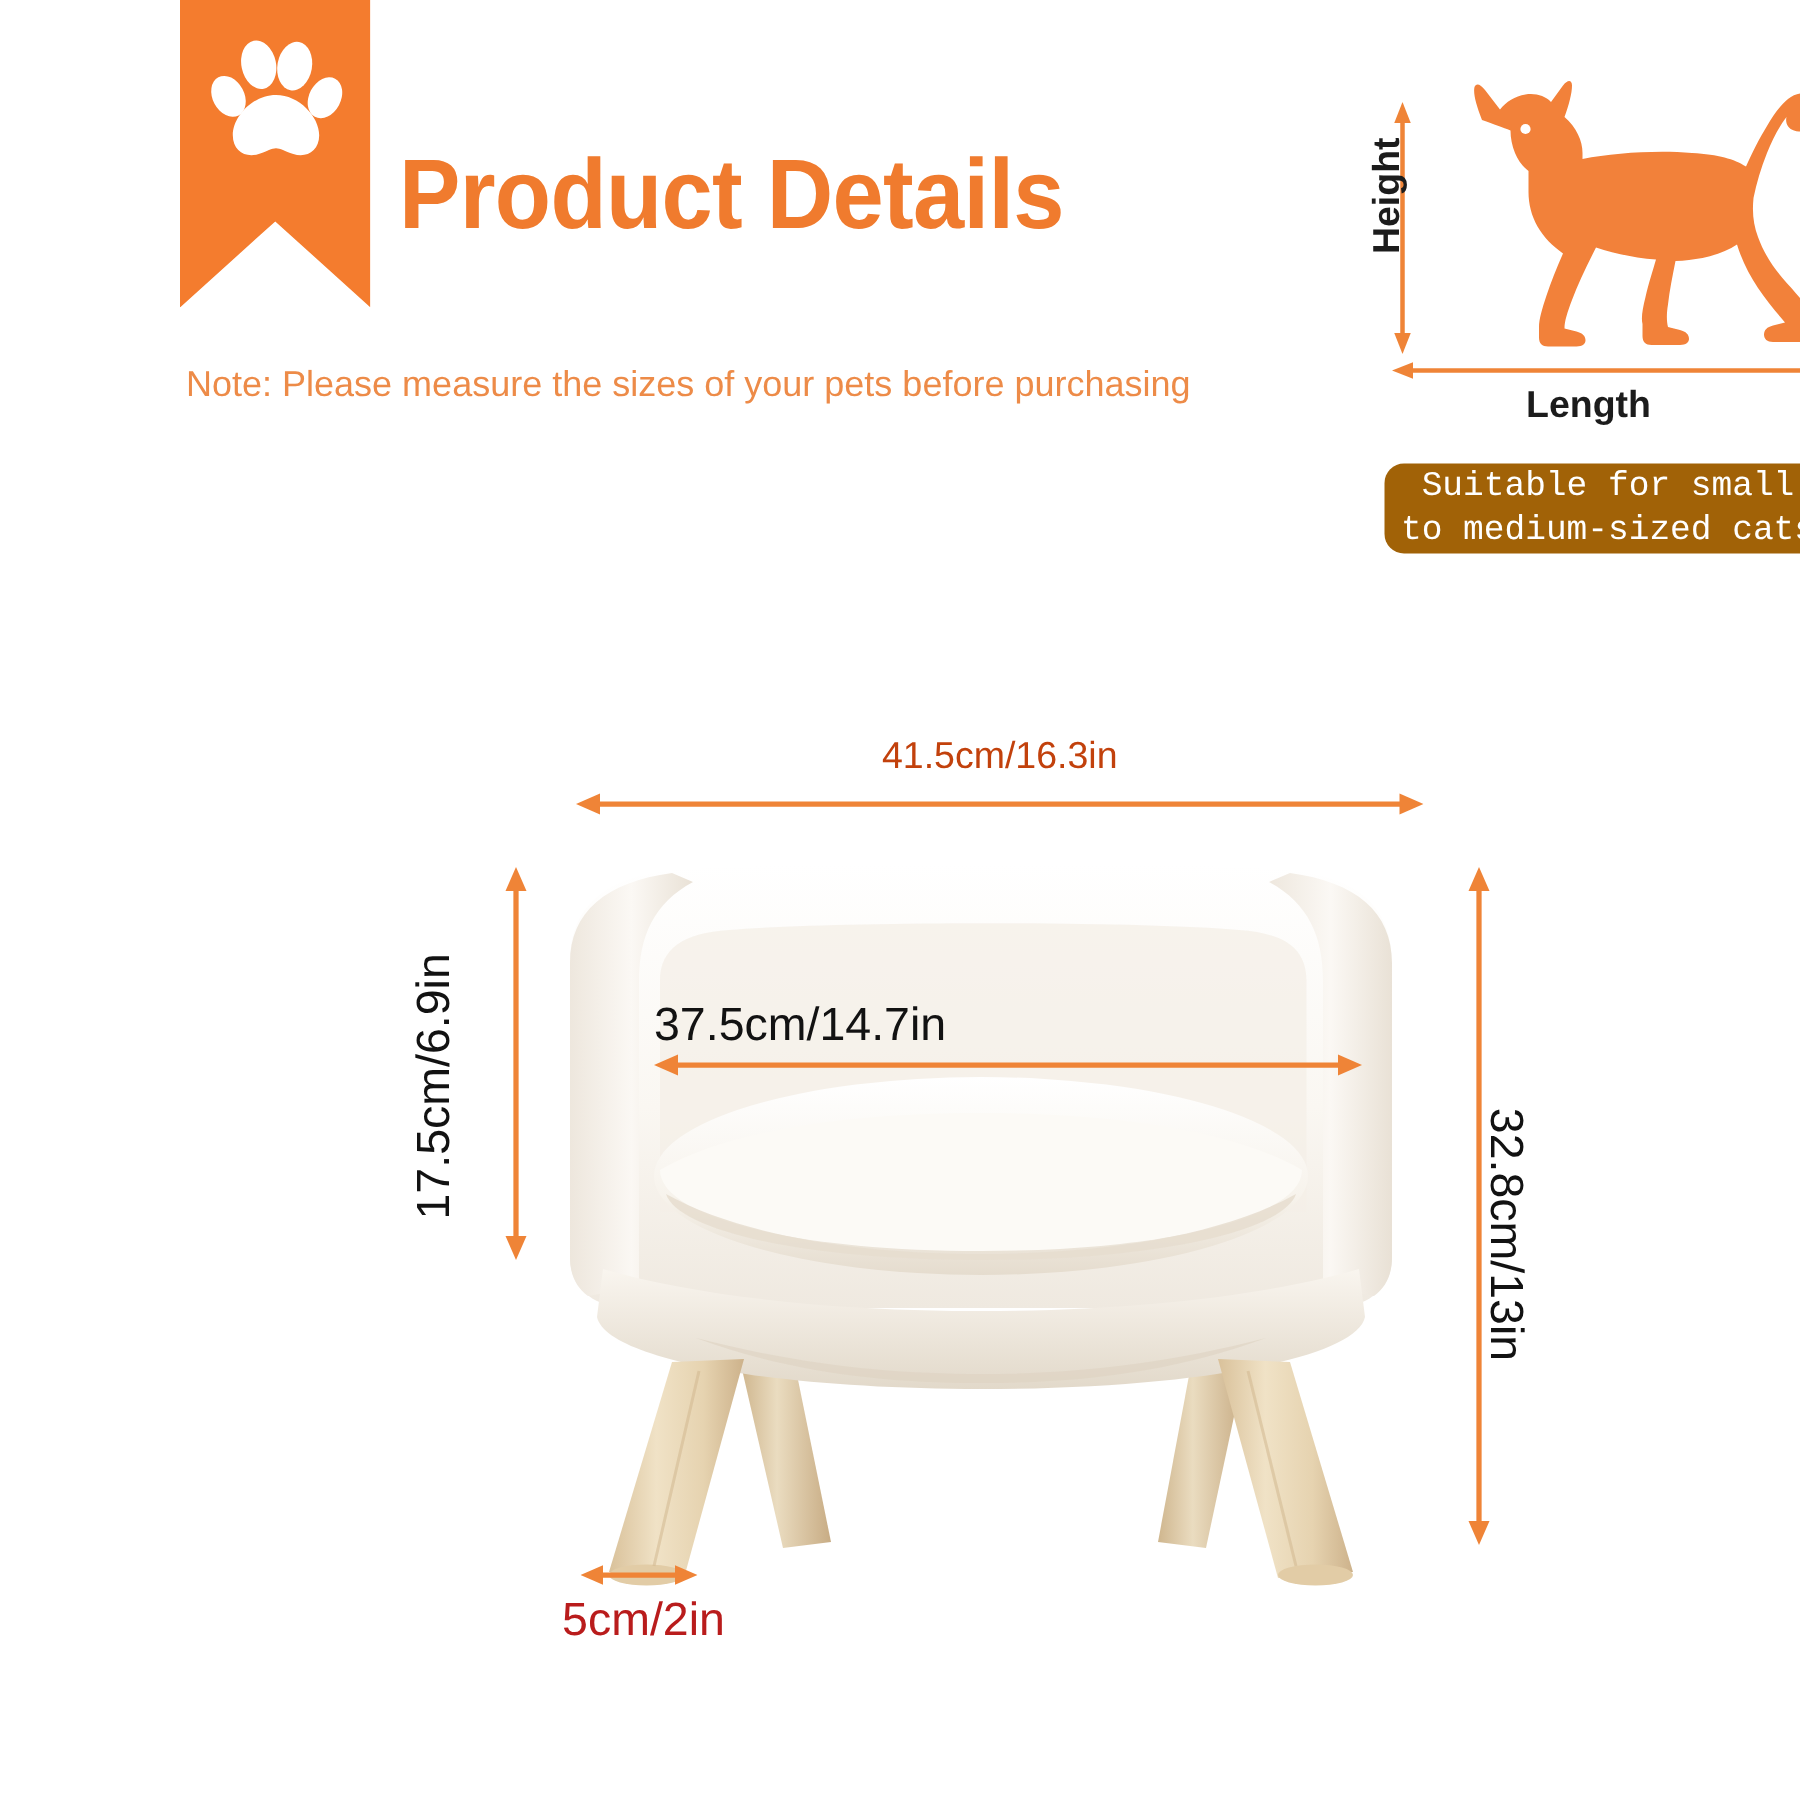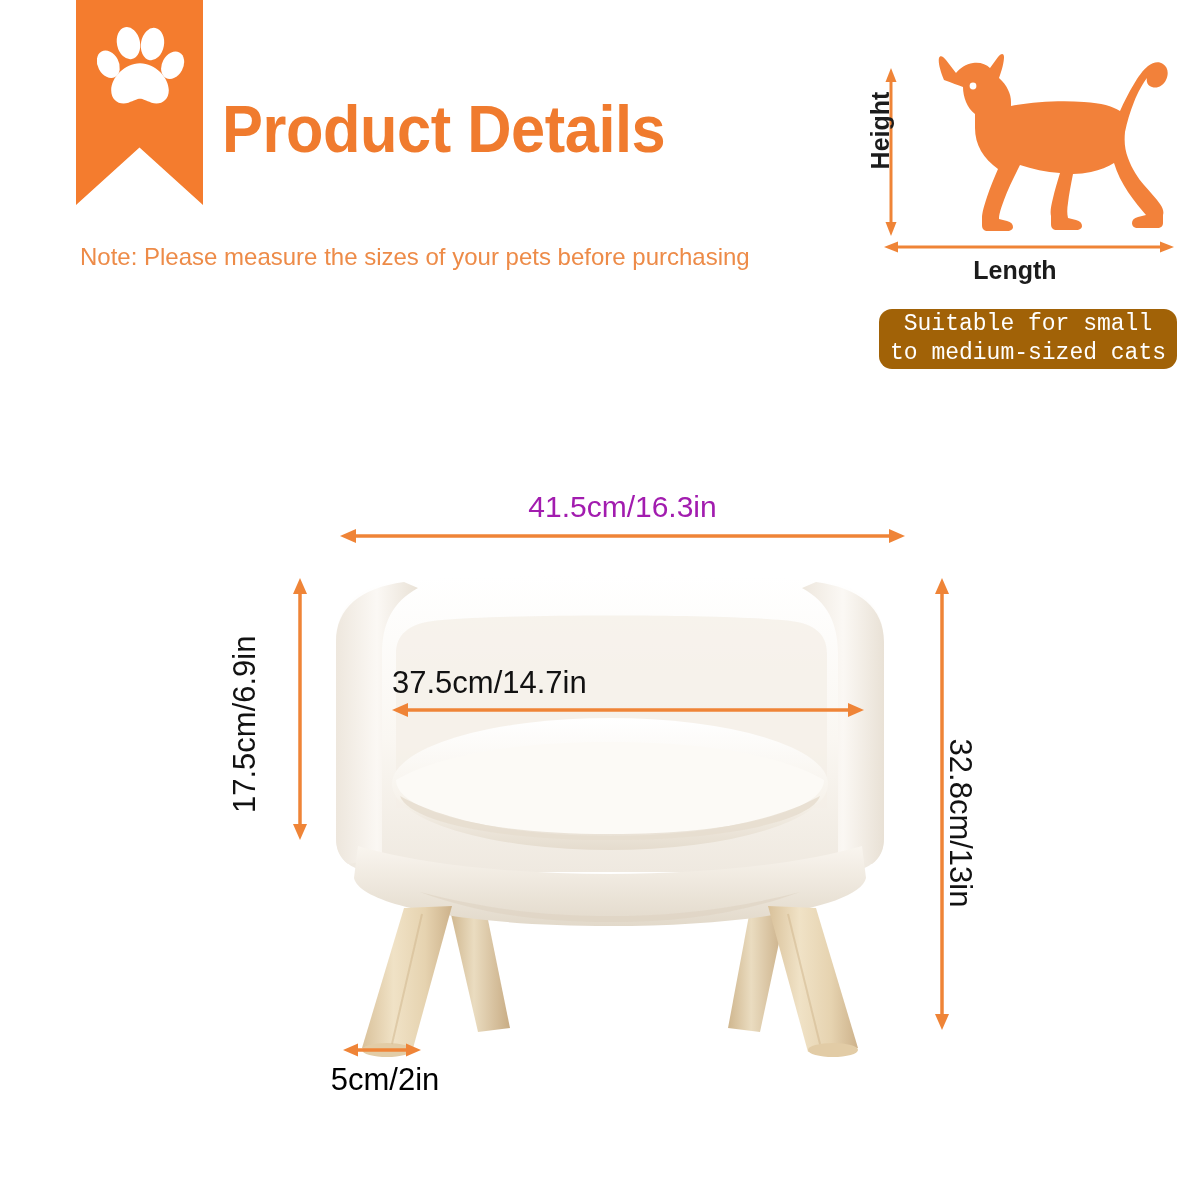--- a/index.html
+++ b/index.html
@@ -3,21 +3,21 @@
 <meta charset="utf-8">
 <style>
   html,body{margin:0;padding:0;}
   body{
     width:1200px;height:1200px;
     background:#ffffff;
     font-family:"Liberation Sans","DejaVu Sans",sans-serif;
     position:relative;
     overflow:hidden;
   }
-  .page{position:absolute;inset:0;}
+  .page{position:absolute;inset:0;margin-left:44px;}
 
   
   .banner{
     position:absolute;left:76px;top:0;width:127px;height:205px;
     background:var(--orange,#F47C2E);
     clip-path:polygon(0 0,100% 0,100% 100%,50% 72%,0 100%);
   }
   .paw{position:absolute;left:92px;top:22px;width:96px;height:96px;}
   .paw svg{display:block;width:100%;height:100%;}
 
@@ -70,21 +70,21 @@
   .product-stage{position:absolute;left:0;top:440px;width:1200px;height:700px;}
 
   .prod-img{position:absolute;left:300px;top:118px;width:620px;height:500px;}
   .prod-img svg{display:block;width:100%;height:100%;}
 
   
   .m-top-arrow{position:absolute;left:340px;top:88px;width:565px;height:16px;}
   .m-top-arrow svg{display:block;width:100%;height:100%;}
   .m-top-label{
     position:absolute;left:340px;top:50px;width:565px;text-align:center;
-    font-size:30px;color:#a21caf;
+    font-size:25px;color:#c2410c;
   }
 
   
   .m-inner-arrow{position:absolute;left:392px;top:262px;width:472px;height:16px;}
   .m-inner-arrow svg{display:block;width:100%;height:100%;}
   .m-inner-label{
     position:absolute;left:392px;top:225px;width:472px;
     font-size:31px;color:#121212;
   }
   .m-left-wrap{position:absolute;left:292px;top:138px;width:16px;height:702px;}
@@ -99,21 +99,21 @@
     position:absolute;left:925px;top:695px;
     font-size:31px;color:#121212;white-space:nowrap;
     transform:rotate(90deg);transform-origin:center center;
   }
 
   
   .m-leg-arrow{position:absolute;left:343px;top:602px;width:78px;height:16px;}
   .m-leg-arrow svg{display:block;width:100%;height:100%;}
   .m-leg-label{
     position:absolute;left:300px;top:622px;width:170px;text-align:center;
-    font-size:31px;color:#000000;
+    font-size:31px;color:#b91c1c;
   }
 
   .varrow{display:block;width:100%;height:100%;}
 </style>
 </head>
 <body>
 
 <div class="page">
 
   <div class="banner"></div>

